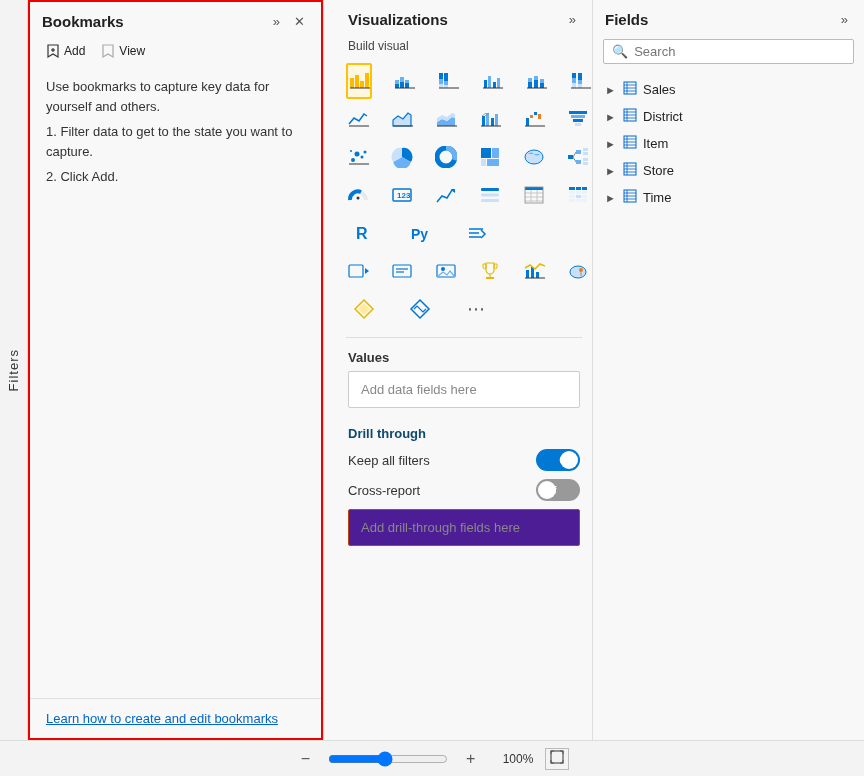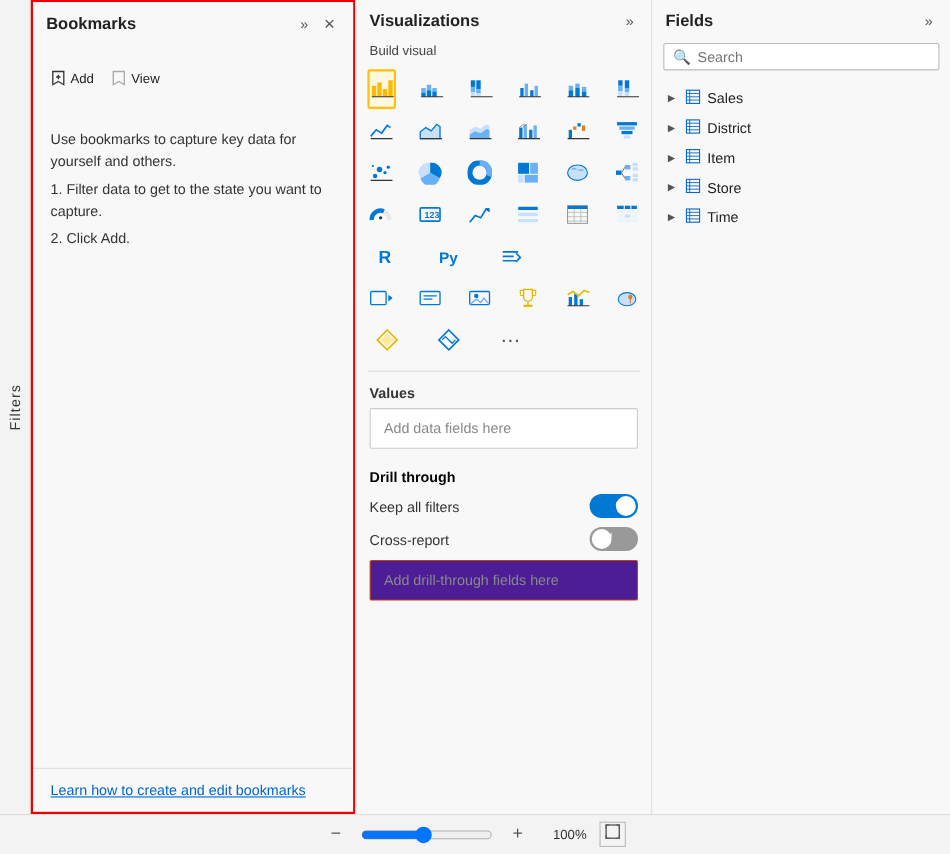--- a/index.html
+++ b/index.html
@@ -40,21 +40,20 @@
     }
 
     
     .bookmarks-panel {
       width: 295px;
       background: #f8f8f8;
       border: 2px solid #e00;
       display: flex;
       flex-direction: column;
       flex-shrink: 0;
-      gap: 20px;
     }
     .panel-header {
       display: flex;
       align-items: center;
       padding: 10px 12px 6px 12px;
       background: #f8f8f8;
     }
     .panel-header-title {
       font-size: 15px;
       font-weight: 600;
@@ -118,20 +117,21 @@
     
     .visualizations-panel {
       width: 270px;
       background: #f8f8f8;
       border-left: 1px solid #ddd;
       border-right: 1px solid #ddd;
       display: flex;
       flex-direction: column;
       overflow-y: auto;
       flex-shrink: 0;
+      padding-left: 12px;
     }
     .viz-header {
       display: flex;
       align-items: center;
       padding: 10px 12px 6px 12px;
     }
     .viz-header-title {
       font-size: 15px;
       font-weight: 600;
       color: #222;
@@ -194,21 +194,21 @@
       color: #888;
       margin-bottom: 6px;
     }
 
     .drill-through-section {
       padding: 8px 12px 4px 12px;
     }
     .drill-through-label {
       font-size: 13px;
       font-weight: 600;
-      color: #000000;
+      color: #0c4a6e;
       margin-bottom: 8px;
     }
     .drill-row {
       display: flex;
       align-items: center;
       margin-bottom: 8px;
     }
     .drill-row-label {
       flex: 1;
       font-size: 13px;

